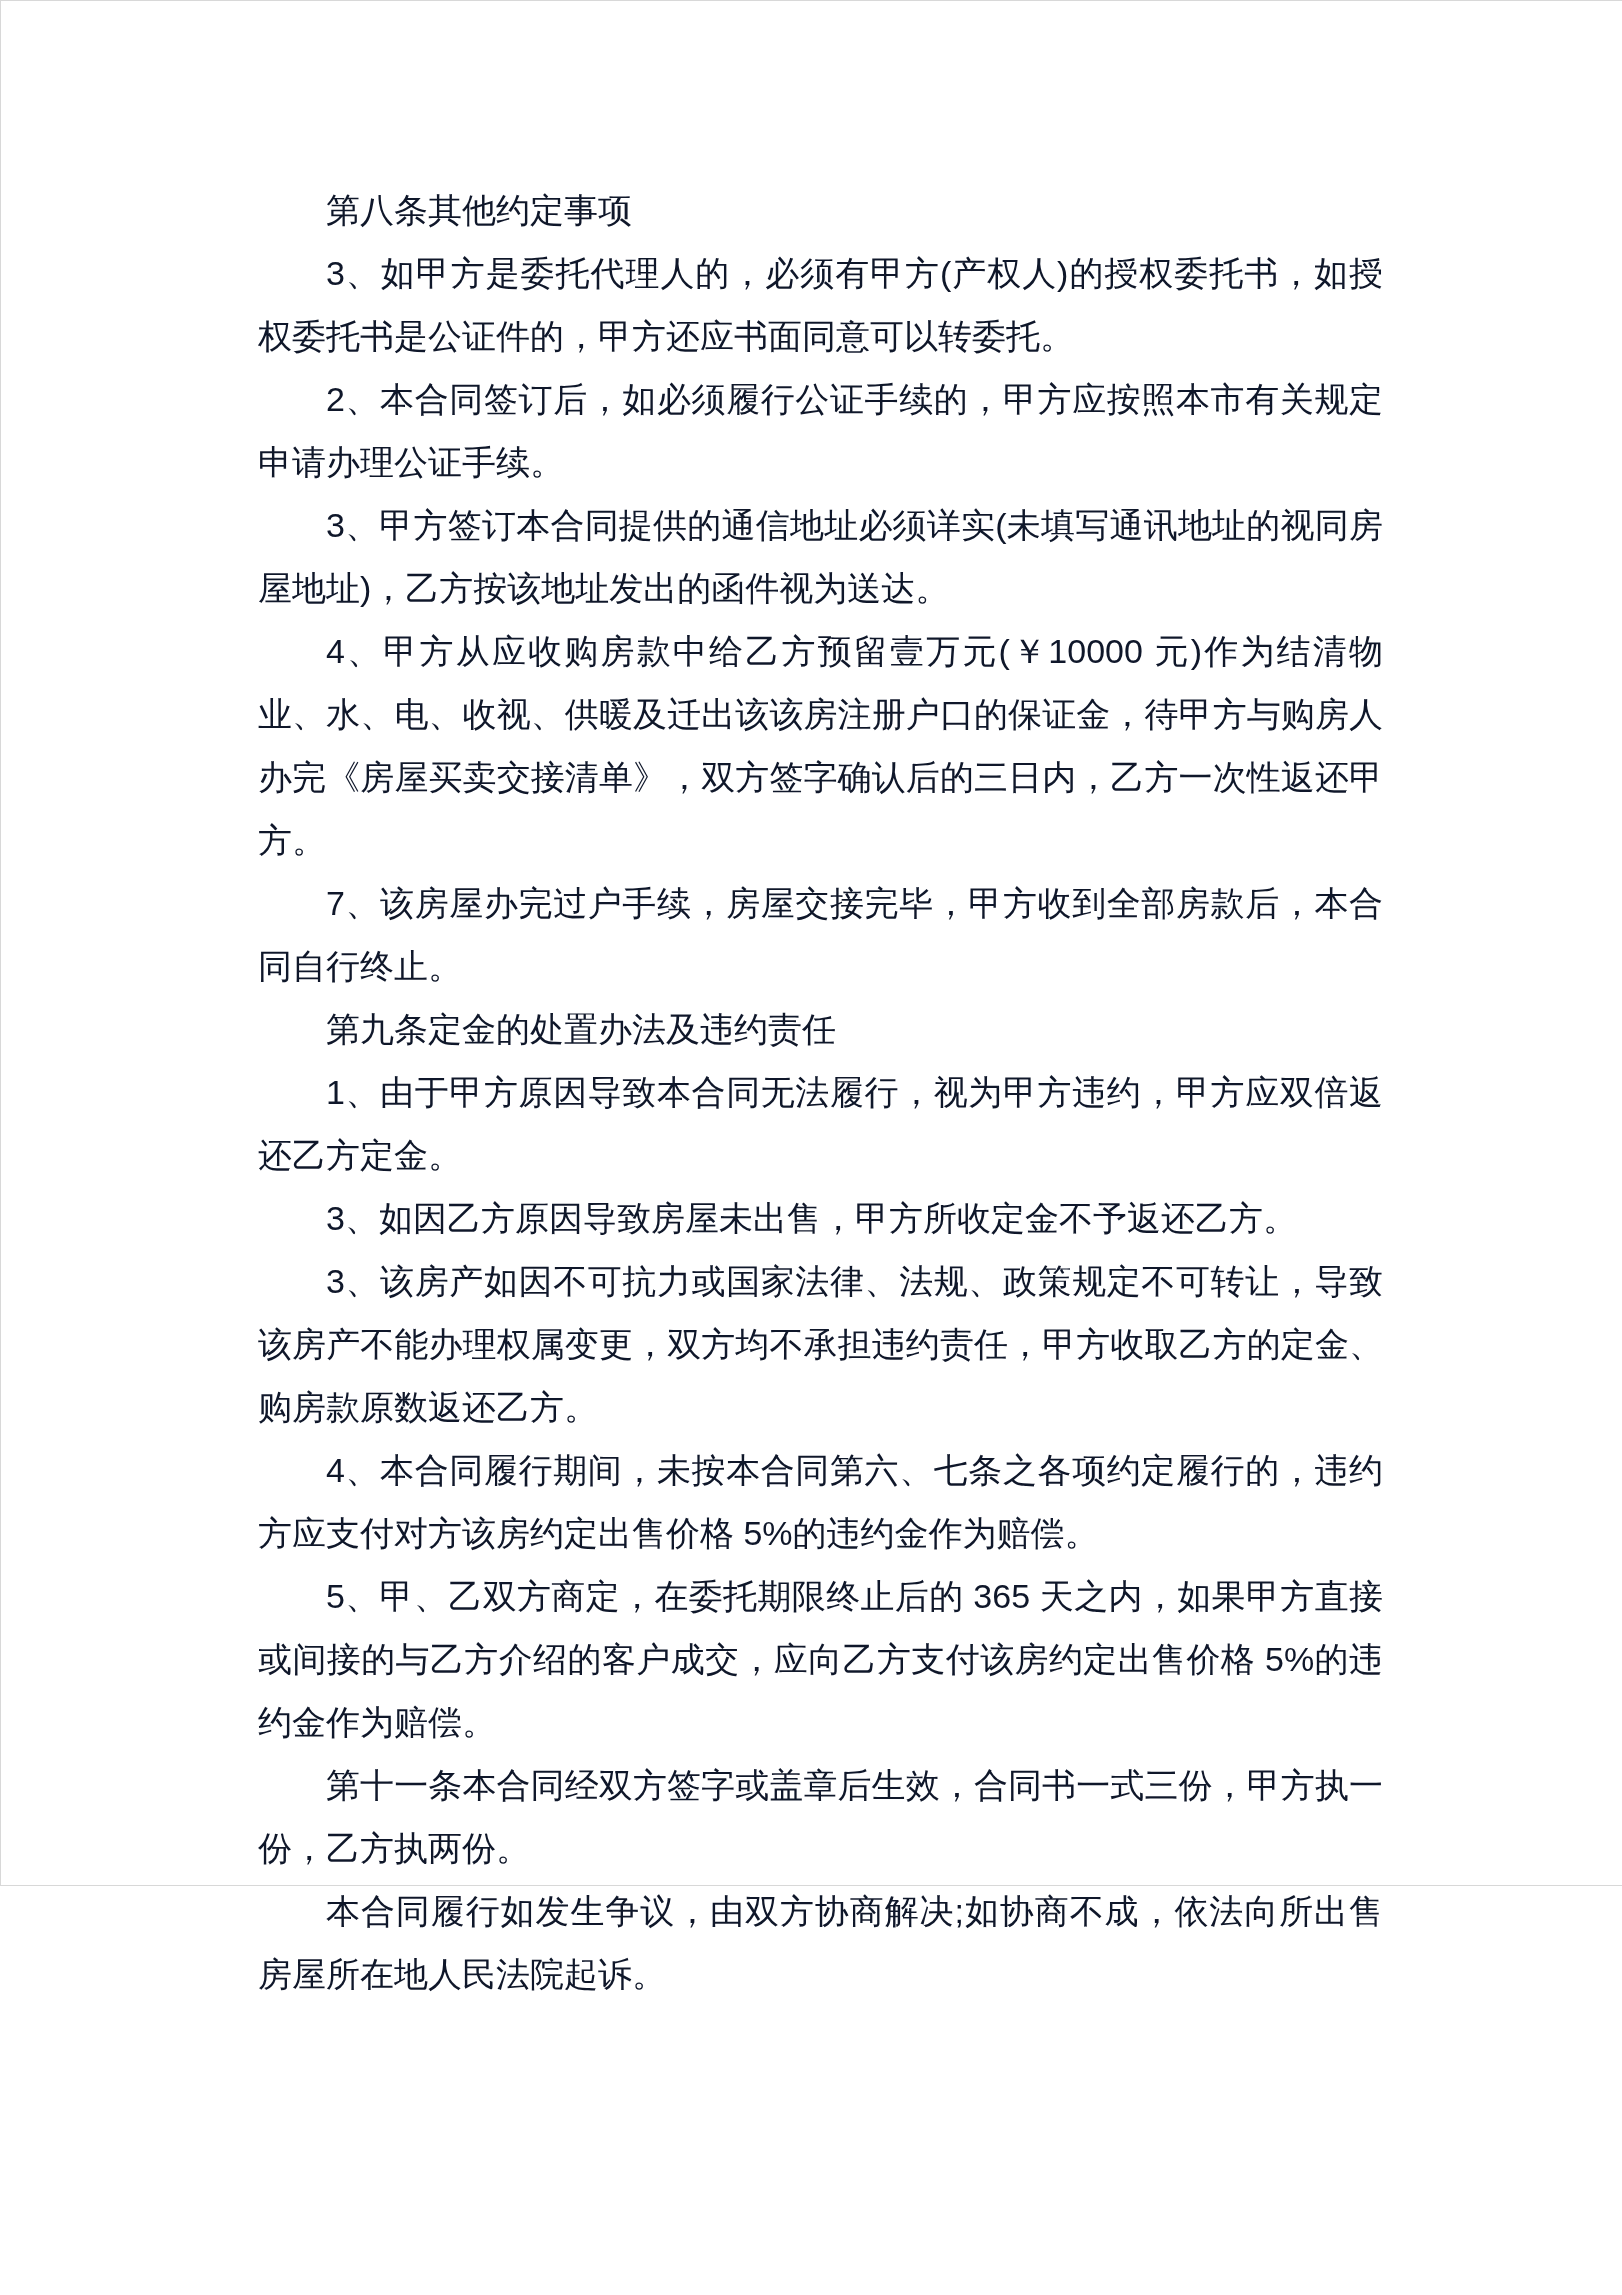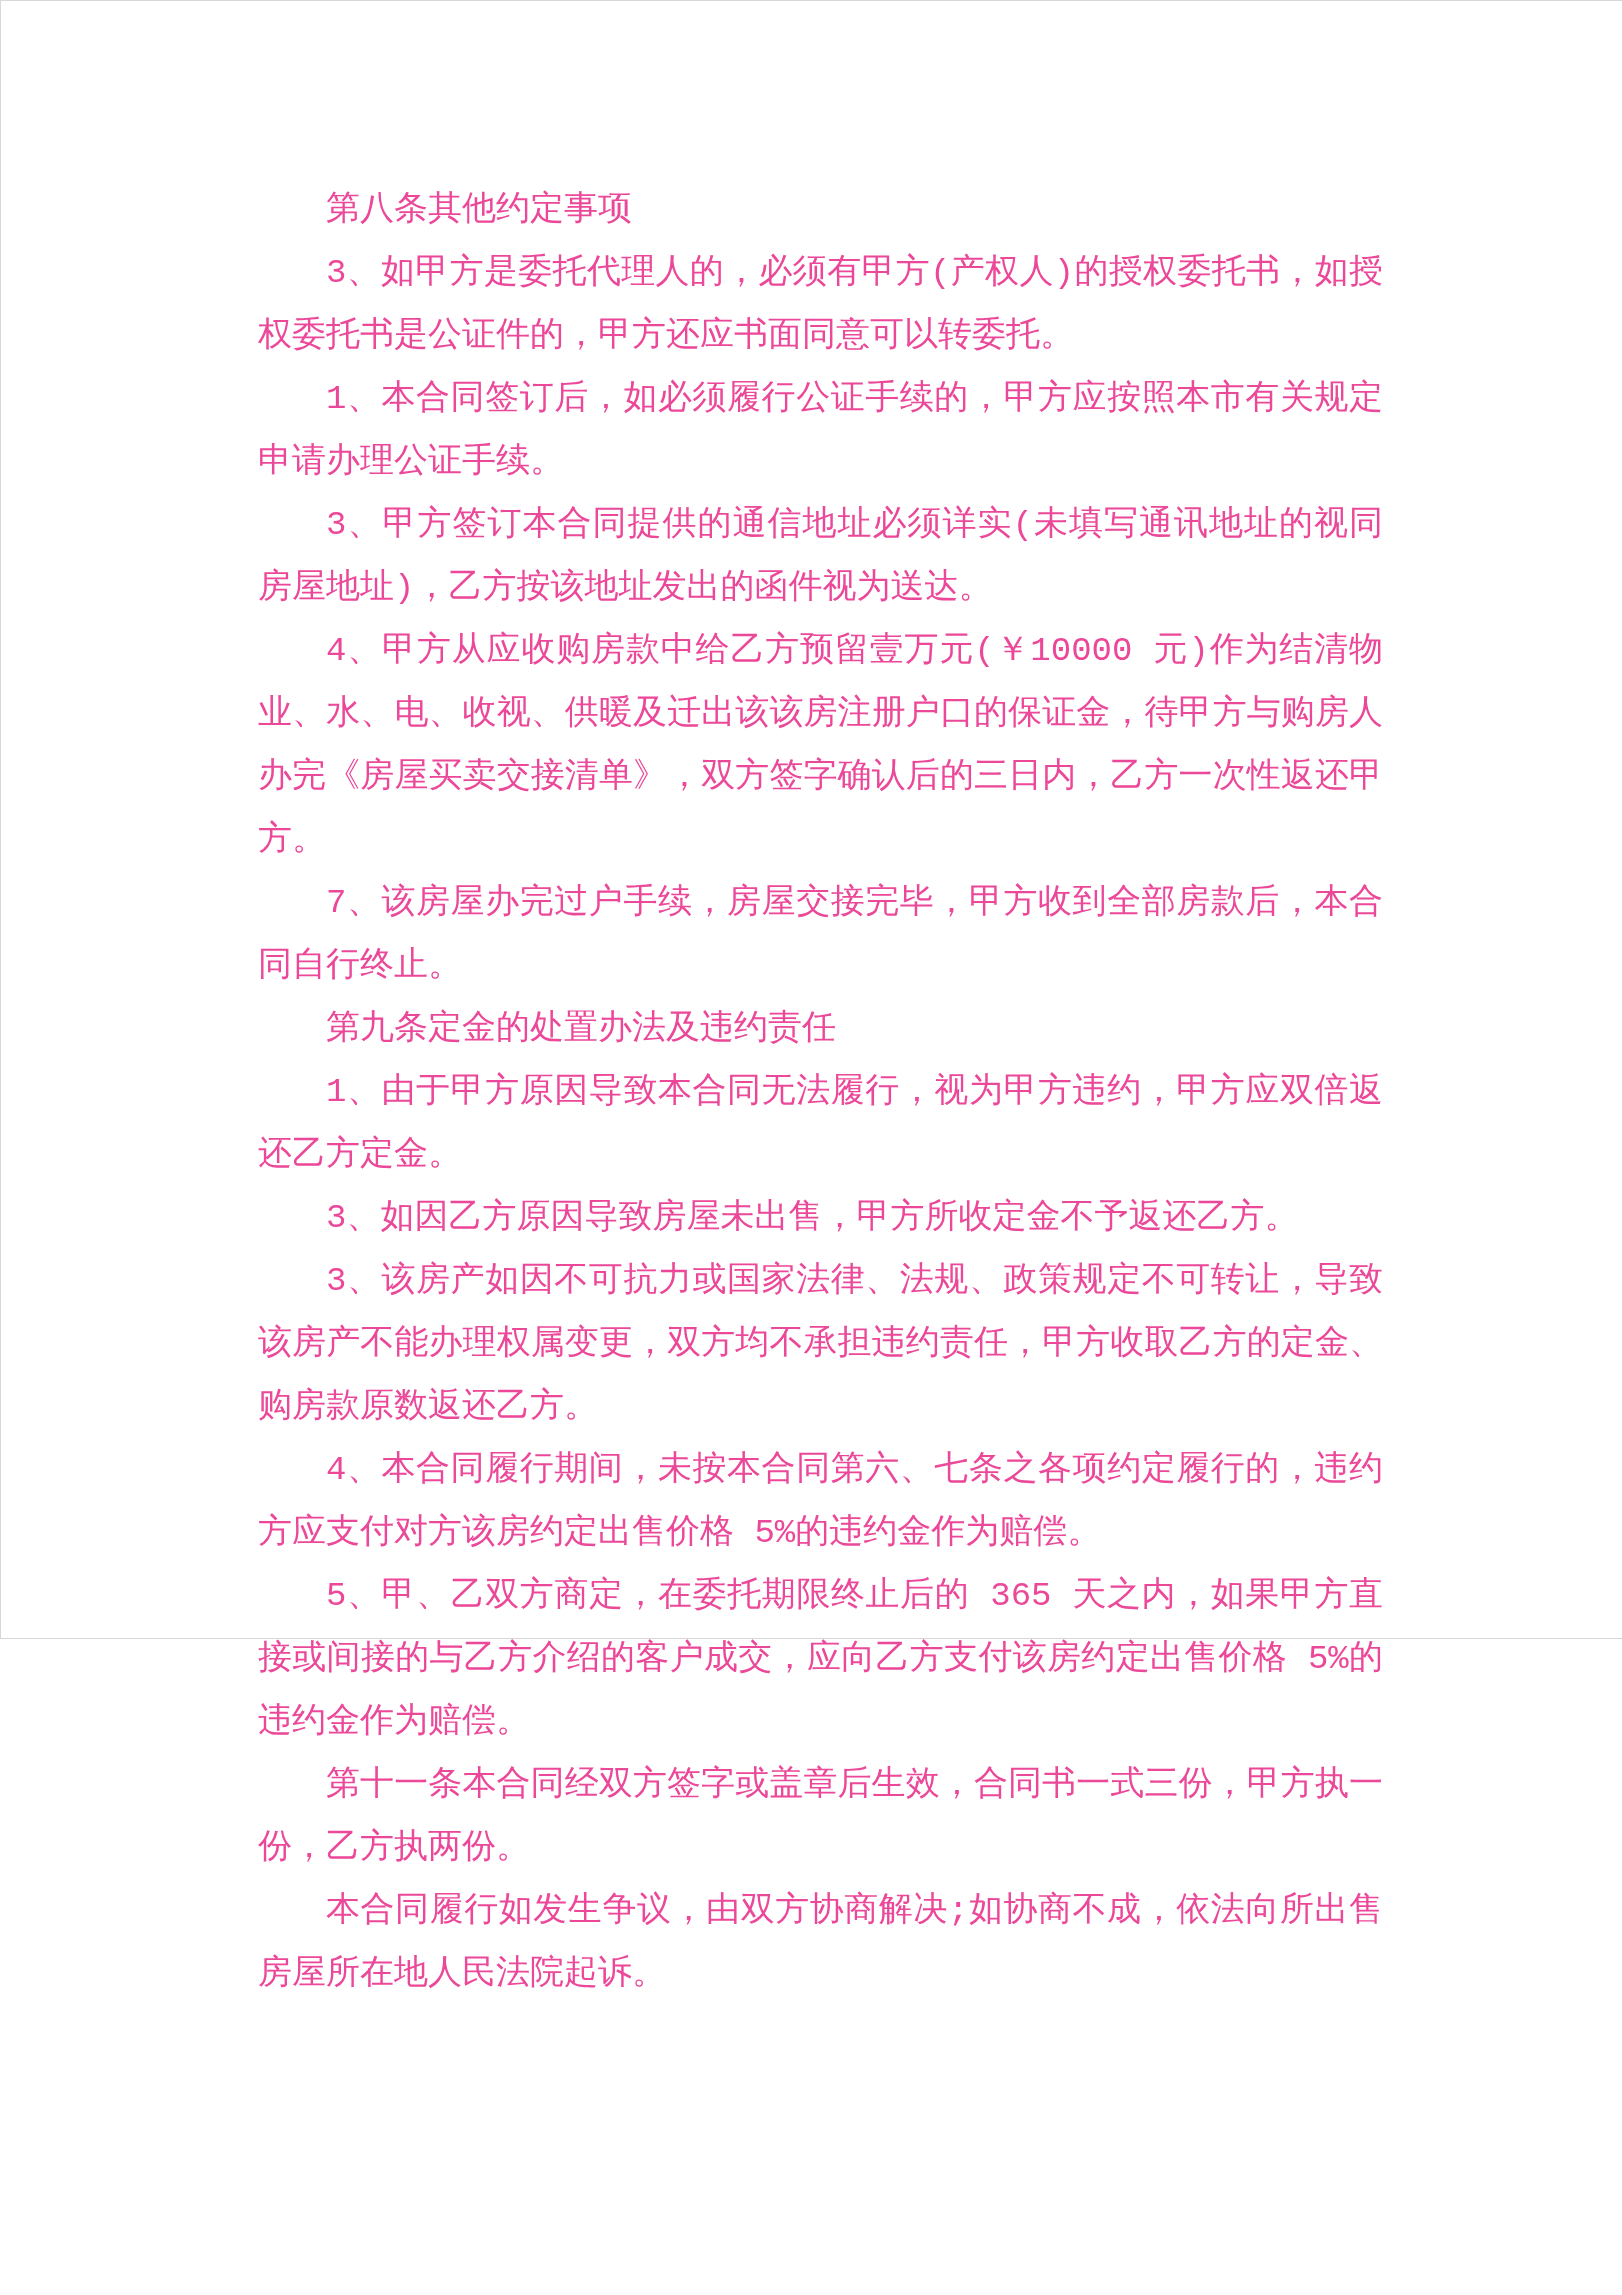--- a/index.html
+++ b/index.html
@@ -8,44 +8,44 @@
     background: #ffffff;
   }
   body {
     width: 1623px;
     height: 2295px;
     position: relative;
   }
   .page {
     box-sizing: border-box;
     width: 1623px;
-    height: 1639px;
+    height: 1886px;
     background: #ffffff;
     border: 1.3px solid #d8d8d8;
     padding: 178px 239px 131px 257px;
-    font-family: Liberation Mono, monospace;
+    font-family: Liberation Sans, sans-serif;
     font-size: 34px;
     line-height: 63px;
-    color: #ec4899;
+    color: #0f172a;
     text-align: justify;
   }
   .para {
     margin: 0;
     padding: 0;
     text-indent: 2em;
     word-break: break-all;
   }
 </style>
 </head>
 <body>
 
 <div class="page">
   <p class="para">第八条其他约定事项</p>
   <p class="para">3、如甲方是委托代理人的，必须有甲方(产权人)的授权委托书，如授权委托书是公证件的，甲方还应书面同意可以转委托。</p>
-  <p class="para">1、本合同签订后，如必须履行公证手续的，甲方应按照本市有关规定申请办理公证手续。</p>
+  <p class="para">2、本合同签订后，如必须履行公证手续的，甲方应按照本市有关规定申请办理公证手续。</p>
   <p class="para">3、甲方签订本合同提供的通信地址必须详实(未填写通讯地址的视同房屋地址)，乙方按该地址发出的函件视为送达。</p>
   <p class="para">4、甲方从应收购房款中给乙方预留壹万元(￥10000 元)作为结清物业、水、电、收视、供暖及迁出该该房注册户口的保证金，待甲方与购房人办完《房屋买卖交接清单》，双方签字确认后的三日内，乙方一次性返还甲方。</p>
   <p class="para">7、该房屋办完过户手续，房屋交接完毕，甲方收到全部房款后，本合同自行终止。</p>
   <p class="para">第九条定金的处置办法及违约责任</p>
   <p class="para">1、由于甲方原因导致本合同无法履行，视为甲方违约，甲方应双倍返还乙方定金。</p>
   <p class="para">3、如因乙方原因导致房屋未出售，甲方所收定金不予返还乙方。</p>
   <p class="para">3、该房产如因不可抗力或国家法律、法规、政策规定不可转让，导致该房产不能办理权属变更，双方均不承担违约责任，甲方收取乙方的定金、购房款原数返还乙方。</p>
   <p class="para">4、本合同履行期间，未按本合同第六、七条之各项约定履行的，违约方应支付对方该房约定出售价格 5%的违约金作为赔偿。</p>
   <p class="para">5、甲、乙双方商定，在委托期限终止后的 365 天之内，如果甲方直接或间接的与乙方介绍的客户成交，应向乙方支付该房约定出售价格 5%的违约金作为赔偿。</p>
   <p class="para">第十一条本合同经双方签字或盖章后生效，合同书一式三份，甲方执一份，乙方执两份。</p>

